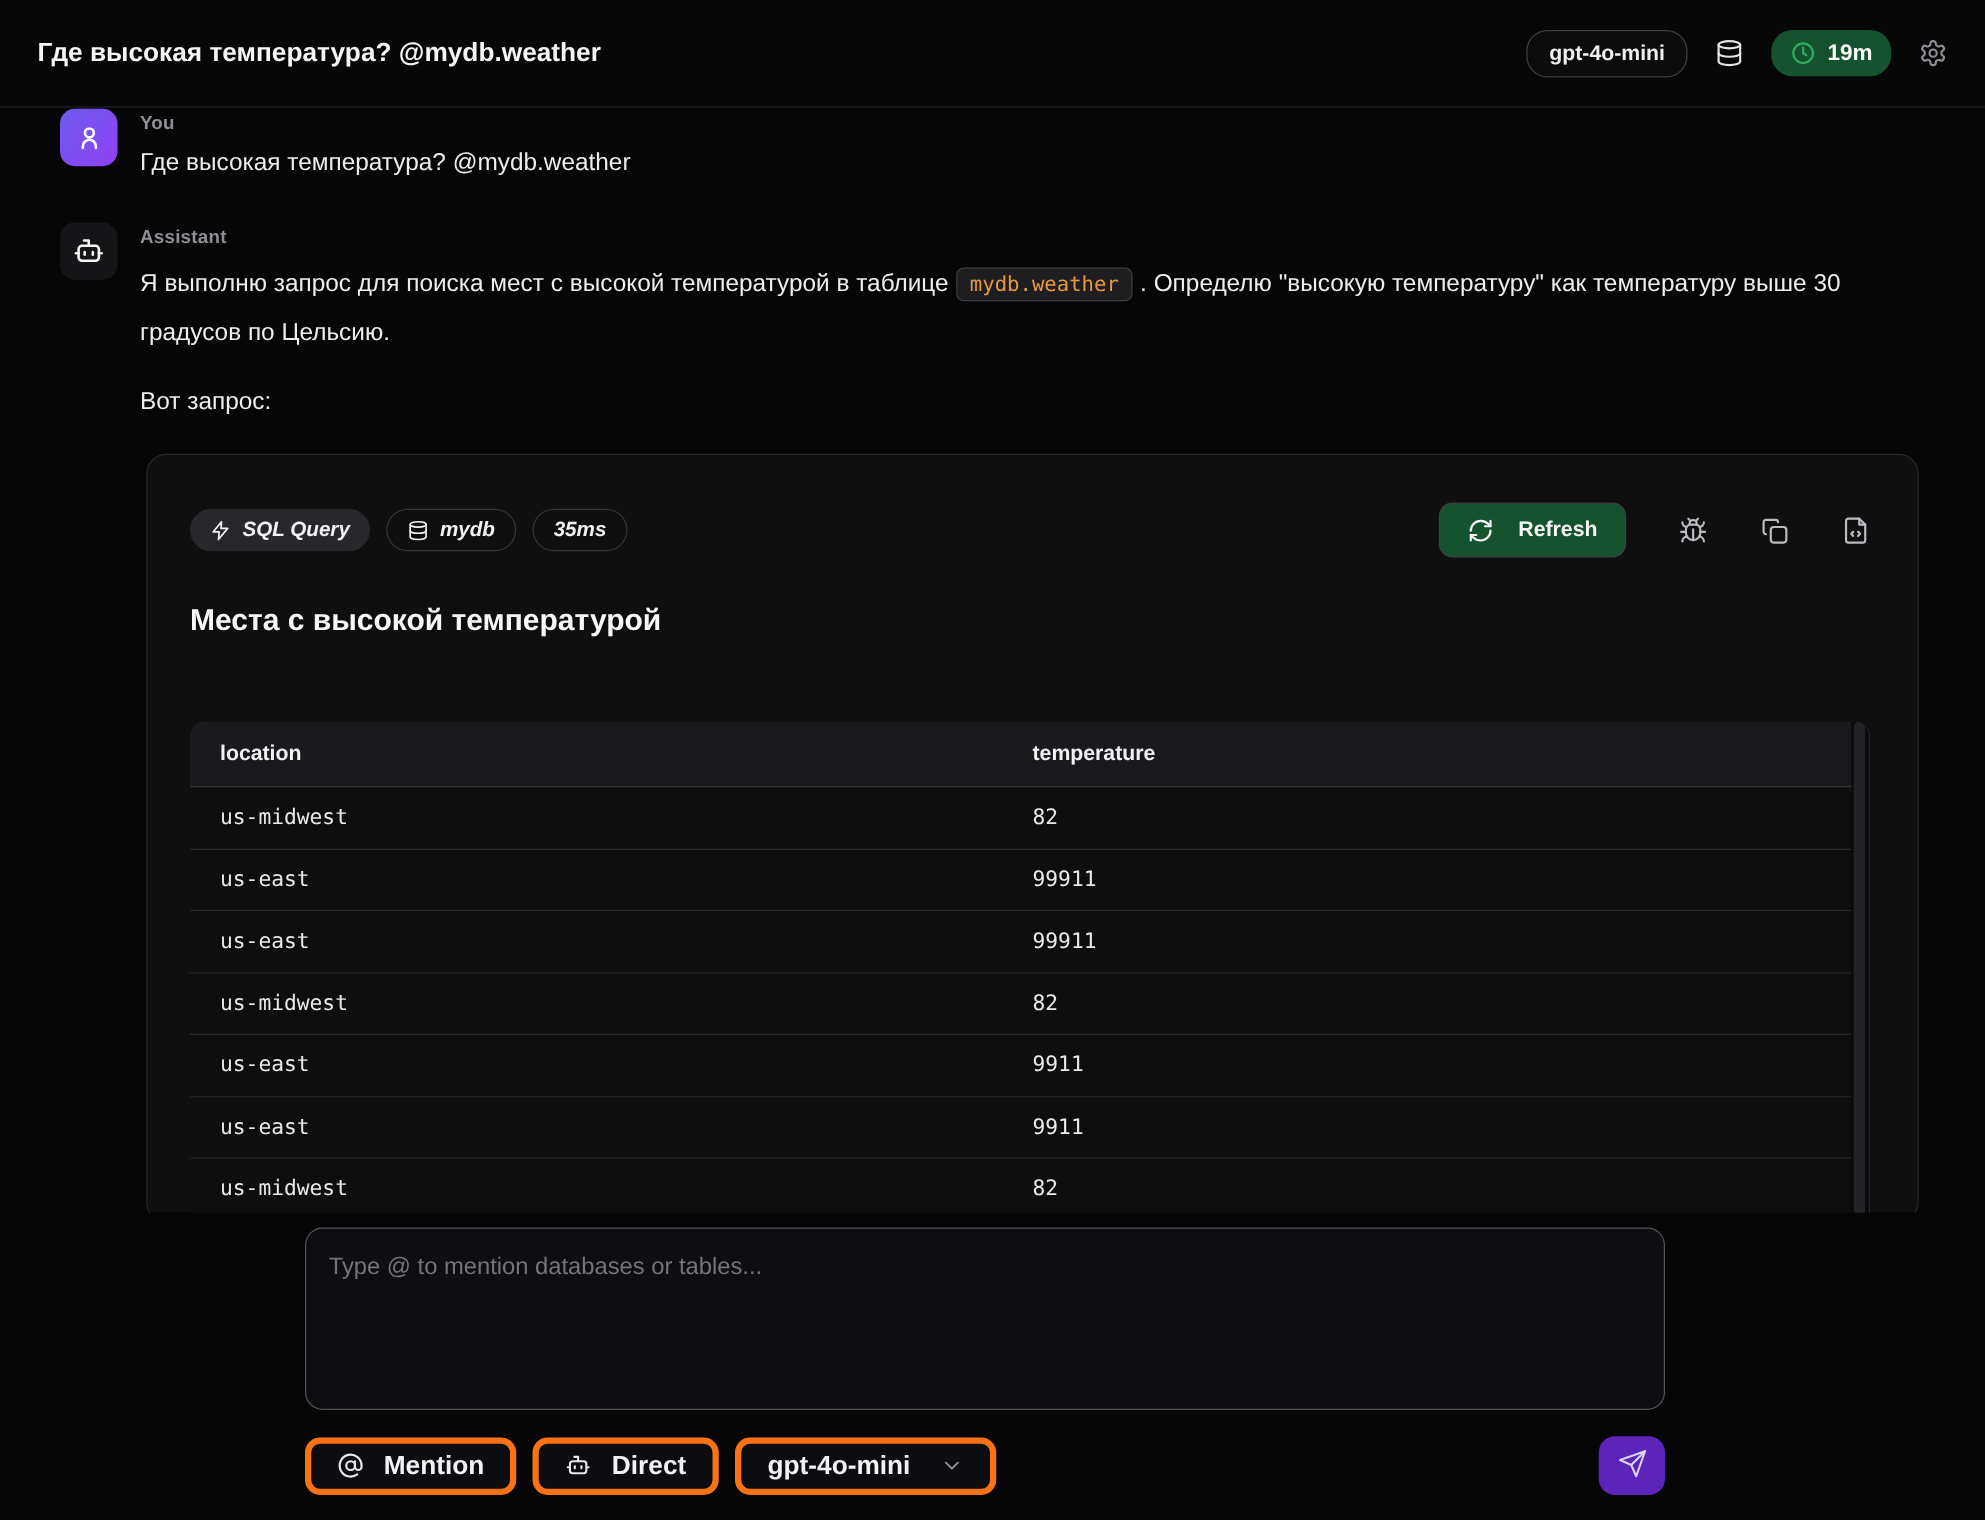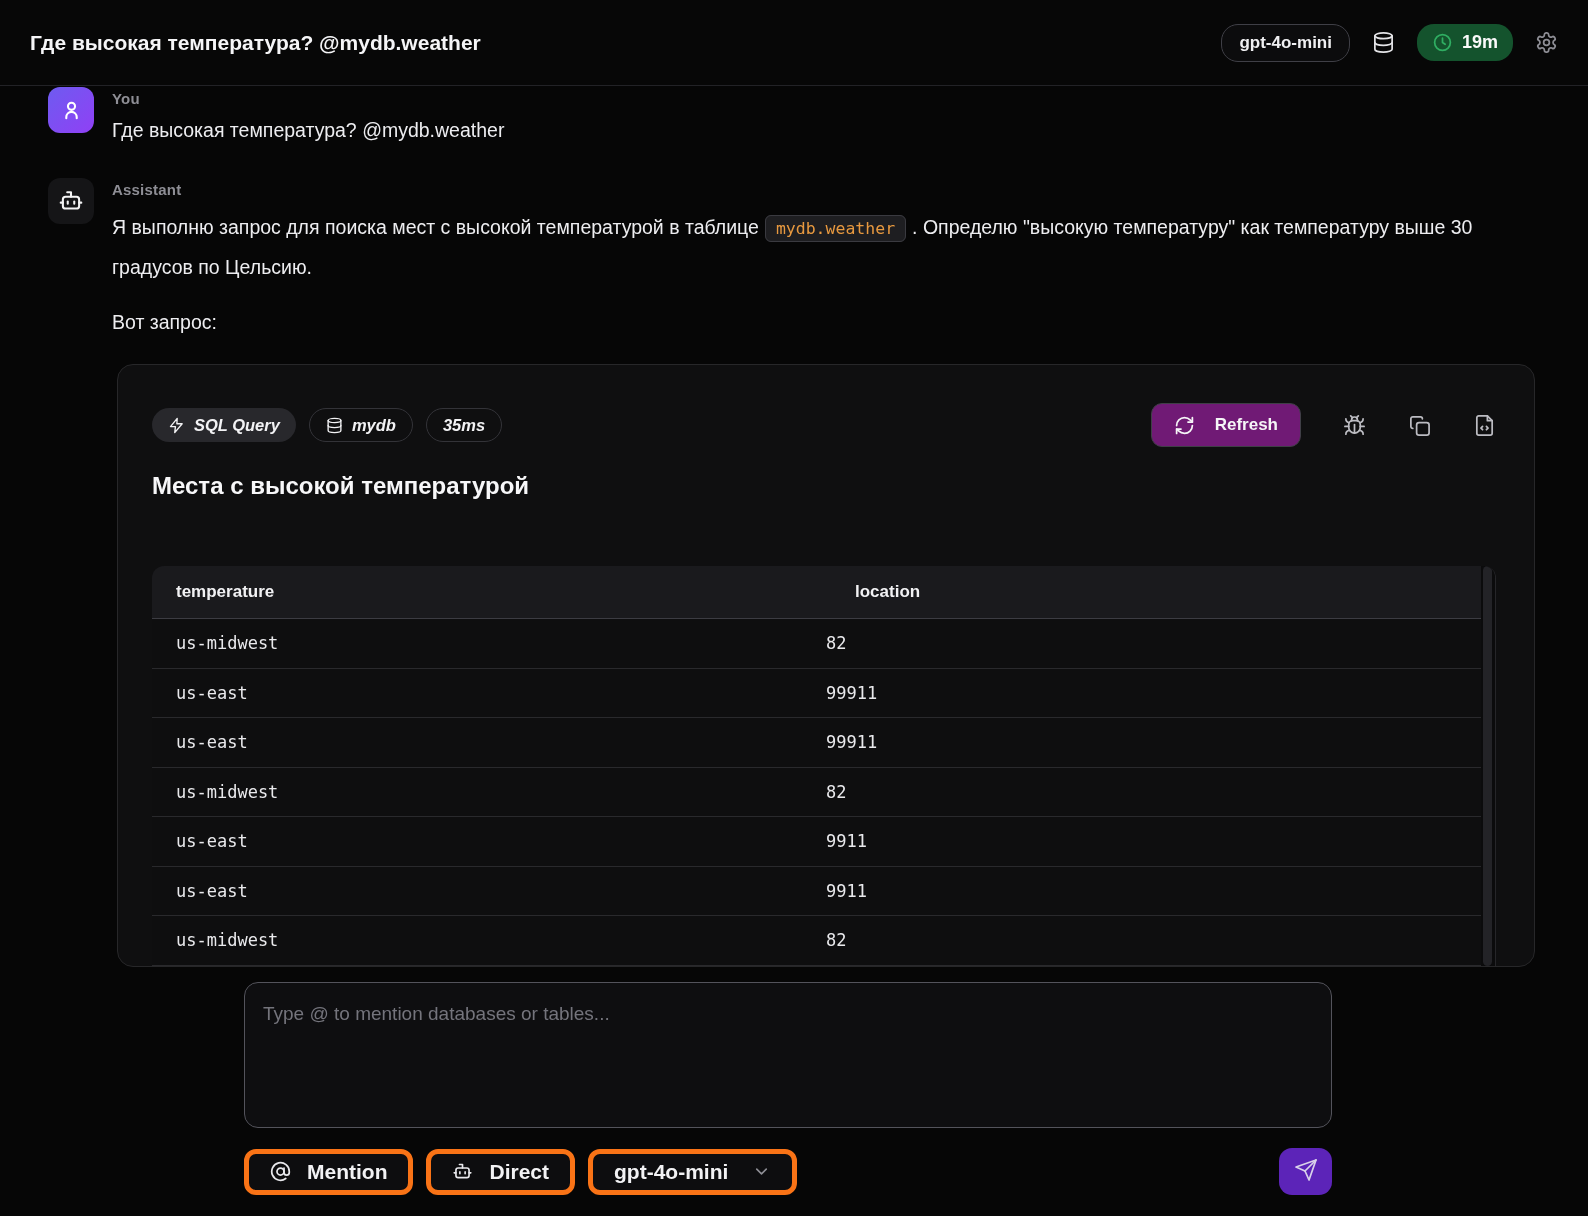--- a/index.html
+++ b/index.html
@@ -39,24 +39,24 @@
   .query-card { width:1418px; margin-left:5px; margin-top:30px; background:#0f0f10;
                 border:1px solid #272729; border-radius:16px; padding:38px 38px 0 34px; }
   .card-top { display:flex; align-items:center; justify-content:space-between; }
   .badge-group { display:flex; align-items:center; gap:13px; }
   .pill { display:flex; align-items:center; gap:9px; height:34px; padding:0 16px;
           border-radius:17px; font-size:16.5px; font-weight:bold; color:#f2f2f4;font-style:italic; }
   .pill-solid { background:#28282c; }
   .pill-outline { border:1px solid #333338; background:transparent;justify-content:center; }
   .action-group { display:flex; align-items:center; gap:42px; }
   .refresh-btn { display:flex; align-items:center; gap:20px; height:44px; padding:0 22px;
-                 background:#701a75; border:1px solid #3f3f46; border-radius:11px;
+                 background:#14532d; border:1px solid #3f3f46; border-radius:11px;
                  font-size:17px; font-weight:bold; color:#f5f5f7; cursor:pointer; }
   .card-icon { color:#bcbcc2; display:flex; }
-  .card-title { font-size:24px; font-weight:bold; color:#f7f7f9; margin-top:25px; }
+  .card-title { font-size:24px; font-weight:bold; color:#f7f7f9; margin-top:37px; }
 
   .table-outer { margin-top:66px; display:flex; border-radius:12px 12px 0 0; overflow:hidden;
                  border-right:1px solid #262629; }
   .table-main { flex:1; }
   .thead { display:flex; background:#1a1a1d; height:53px; align-items:center;
            border-bottom:1px solid #3c3c42; }
   .th { font-size:17px; font-weight:600; color:#f2f2f4; padding-left:24px; }
   .col-1 { flex:0 0 650px; }
   .col-2 { flex:1; }
   .trow { display:flex; height:49.5px; align-items:center; background:#0e0e0f;
@@ -204,22 +204,22 @@
                 </svg>
             </span>
           </div>
         </div>
 
         <div class="card-title">Места с высокой температурой</div>
 
         <div class="table-outer">
           <div class="table-main">
             <div class="thead">
+              <div class="th col-1">location</div>
               <div class="th col-2">temperature</div>
-              <div class="th col-1">location</div>
             </div>
             <div>
 
                 <div class="trow">
                   <div class="td col-1">us-midwest</div>
                   <div class="td col-2">82</div>
                 </div>
 
                 <div class="trow">
                   <div class="td col-1">us-east</div>

